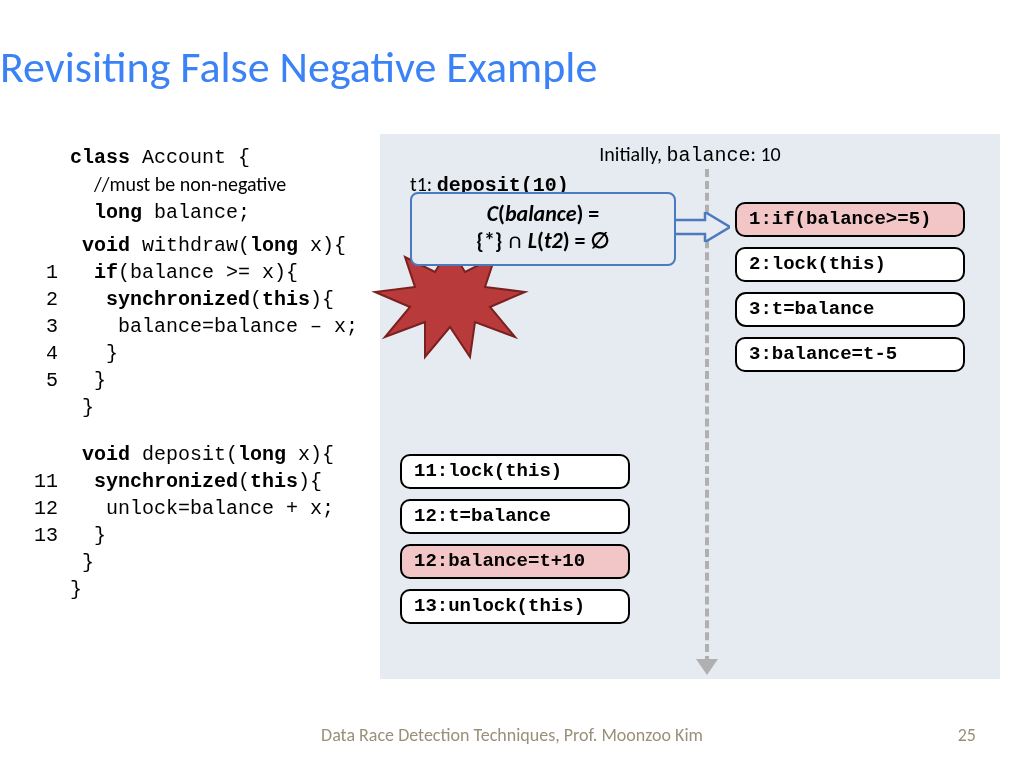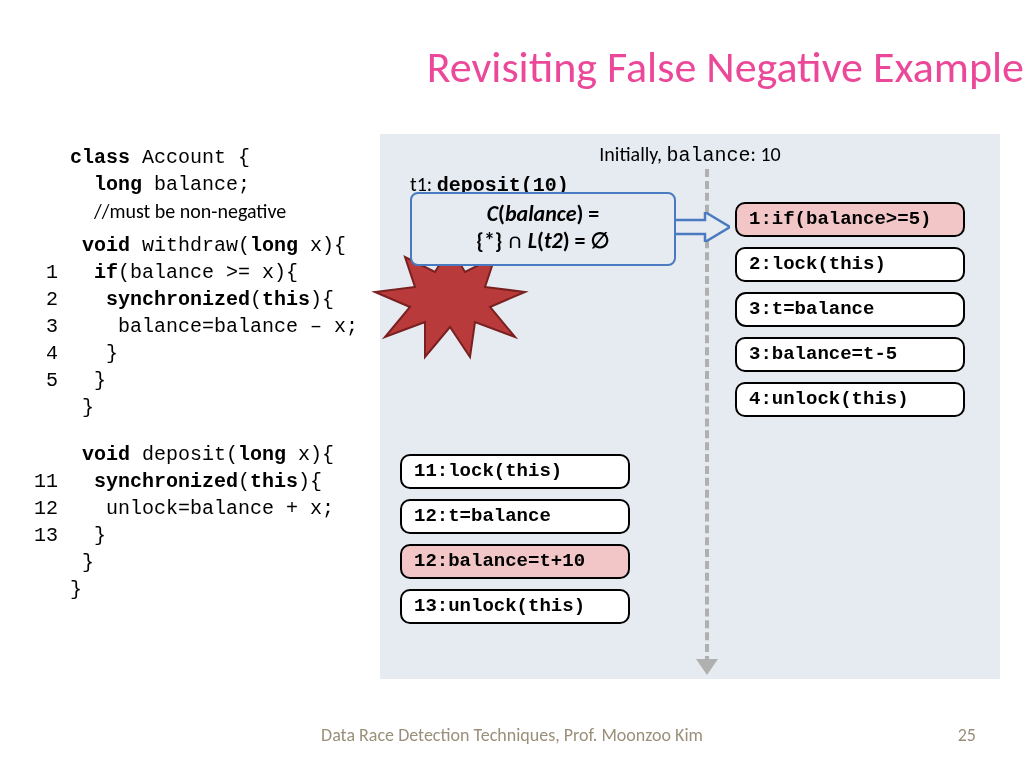--- a/index.html
+++ b/index.html
@@ -4,24 +4,24 @@
 <style>
   * { box-sizing: border-box; margin: 0; padding: 0; }
   body {
     width: 1024px; height: 768px;
     font-family: Calibri, Arial, sans-serif;
     background: #fff;
     position: relative;
     overflow: hidden;
   }
   .title {
-    text-align: right;
+    text-align: left;
     font-size: 44px;
     font-weight: 400;
-    color: #ec4899;
+    color: #3b82f6;
     padding-top: 40px;
     padding-bottom: 20px;
   }
   .content { position: relative; width: 100%; height: 620px; }
   .code-area {
     position: absolute;
     left: 30px; top: 30px;
     font-family: "Courier New", monospace;
     font-size: 20px;
     line-height: 1.35;
@@ -119,22 +119,22 @@
 </style>
 </head>
 <body>
 
 <div class="title">Revisiting False Negative Example</div>
 
 <div class="content">
 
   <div class="code-area">
     <div><span class="ln"></span> <span class="kw">class</span><span> Account {</span></div>
+    <div><span class="ln"></span>&nbsp;&nbsp; <span class="comment">//must be non-negative</span></div>
     <div><span class="ln"></span>&nbsp;&nbsp; <span class="kw">long</span><span> balance;</span></div>
-    <div><span class="ln"></span>&nbsp;&nbsp; <span class="comment">//must be non-negative</span></div>
     <div style="height:6px"></div>
     <div><span class="ln"></span>&nbsp; <span class="kw">void</span><span> withdraw(</span><span class="kw">long</span><span> x){</span></div>
     <div><span class="ln">1</span>&nbsp;&nbsp; <span class="kw">if</span><span>(balance &gt;= x){</span></div>
     <div><span class="ln">2</span>&nbsp;&nbsp;&nbsp; <span class="kw">synchronized</span><span>(</span><span class="kw">this</span><span>){</span></div>
     <div><span class="ln">3</span>&nbsp;&nbsp;&nbsp;&nbsp; <span>balance=balance – x;</span></div>
     <div><span class="ln">4</span>&nbsp;&nbsp;&nbsp; <span>}</span></div>
     <div><span class="ln">5</span>&nbsp;&nbsp; <span>}</span></div>
     <div><span class="ln"></span>&nbsp; <span>}</span></div>
     <div style="height:20px"></div>
     <div><span class="ln"></span>&nbsp; <span class="kw">void</span><span> deposit(</span><span class="kw">long</span><span> x){</span></div>
@@ -153,21 +153,20 @@
     <div class="arrow-head"></div>
 
     <div class="col-header t1-header">
       <span>t1: </span><span class="mono">deposit(10)</span>
     </div>
 
     <div class="step pink" style="top:68px; left:355px;">1:if(balance&gt;=5)</div>
     <div class="step" style="top:113px; left:355px;">2:lock(this)</div>
     <div class="step" style="top:158px; left:355px;border-radius:11px;">3:t=balance</div>
     <div class="step" style="top:203px; left:355px;">3:balance=t-5</div>
-    <div class="step" style="top:248px; left:355px;">4:unlock(this)</div>
 
     <div class="step" style="top:320px; left:20px;">11:lock(this)</div>
     <div class="step" style="top:365px; left:20px;">12:t=balance</div>
     <div class="step pink" style="top:410px; left:20px;">12:balance=t+10</div>
     <div class="step" style="top:455px; left:20px;">13:unlock(this)</div>
 
     <svg class="starburst" viewBox="0 0 160 120">
       <polygon points="80,5 95,30 125,15 115,45 155,50 120,65 145,95 105,80 100,115 80,85 55,115 55,80 15,95 40,65 5,50 45,45 35,15 65,30" fill="#b83a3a" stroke="#7a2020" stroke-width="2"></polygon>
     </svg>
 

